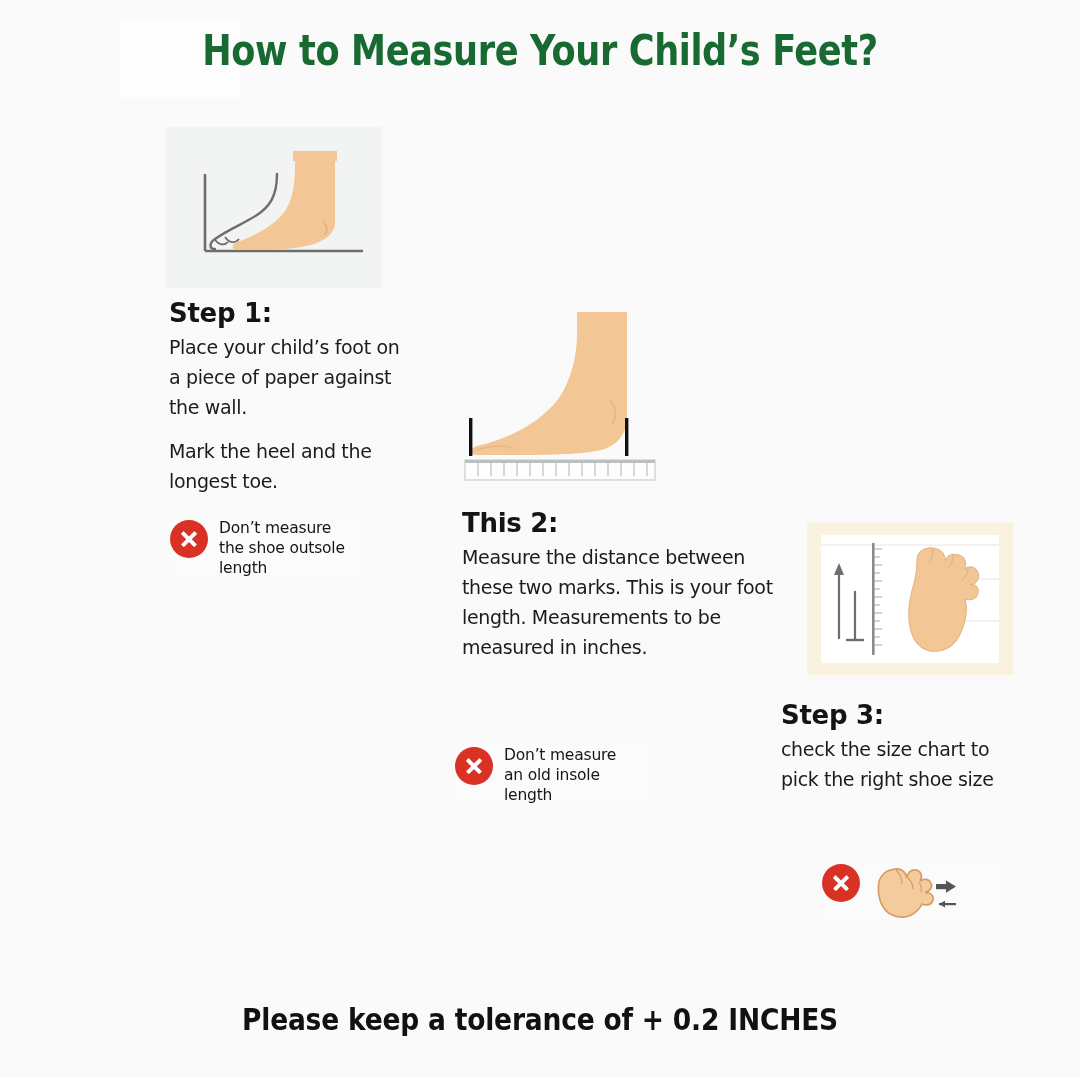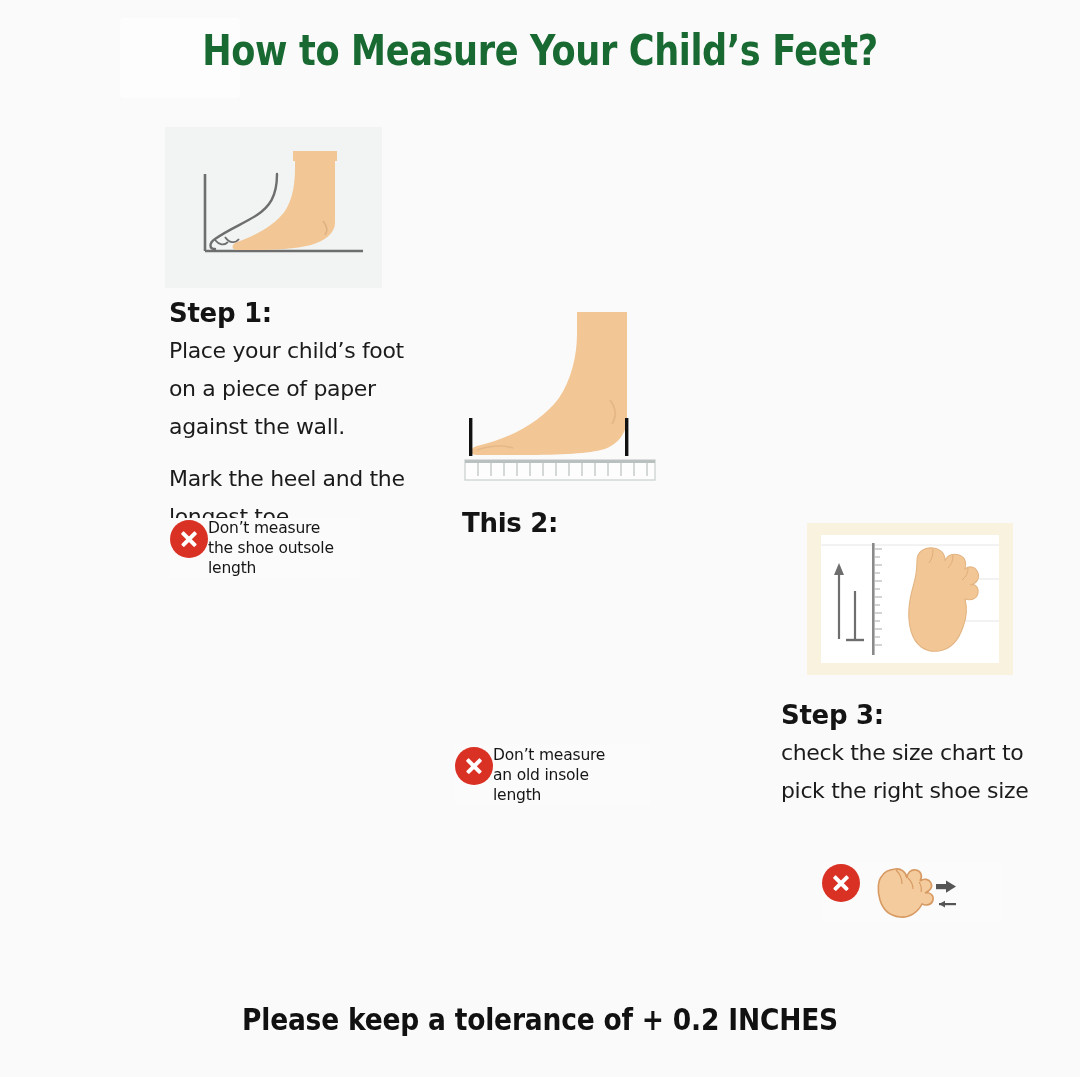--- a/index.html
+++ b/index.html
@@ -49,22 +49,22 @@
   
   .step-head {
     font-size: 26px;
     font-weight: bold;
     color: #141414;
     letter-spacing: -0.3px;
     margin: 0 0 4px 0;
     font-family: "DejaVu Sans", sans-serif;
   }
   .step-body {
-    font-size: 22px;
-    line-height: 38px;
+    font-size: 19px;
+    line-height: 30px;
     color: #1b1b1b;
     margin: 0;
     font-family: "DejaVu Sans", sans-serif;
     letter-spacing: -0.35px;
   }
   .step-body + .step-body { margin-top: 14px; }
 
   
   .badge {
     position: absolute;
@@ -85,21 +85,21 @@
     content: "";
     position: absolute;
     left: 50%; top: 50%;
     width: 19px; height: 3.6px;
     background: #ffffff;
     border-radius: 1px;
   }
   .badge-x::before { transform: translate(-50%,-50%) rotate(45deg); }
   .badge-x::after  { transform: translate(-50%,-50%) rotate(-45deg); }
   .badge-text {
-    margin-left: 0;
+    margin-left: 11px;
     font-size: 15.5px;
     line-height: 20px;
     color: #161616;
     font-family: "DejaVu Sans", sans-serif;
     letter-spacing: -0.2px;
     white-space: pre-line;
   }
 
   
   #s1-panel {
@@ -235,20 +235,21 @@
         <line x1="153" y1="163" x2="153" y2="176"></line>
         <line x1="166" y1="163" x2="166" y2="176"></line>
         <line x1="179" y1="163" x2="179" y2="176"></line>
         <line x1="192" y1="163" x2="192" y2="176"></line>
       </g>
     </svg>
   </div>
 
   <div id="s2-text">
     <div class="step-head">This 2:</div>
+    <p class="step-body">Measure the distance between these two marks. This is your foot length. Measurements to be measured in inches.</p>
   </div>
 
   <div class="badge" id="s2-badge">
     <div class="badge-x"></div>
     <div class="badge-text">Don’t measure
 an old insole
 length</div>
   </div>
 
   <div id="s3-frame">

